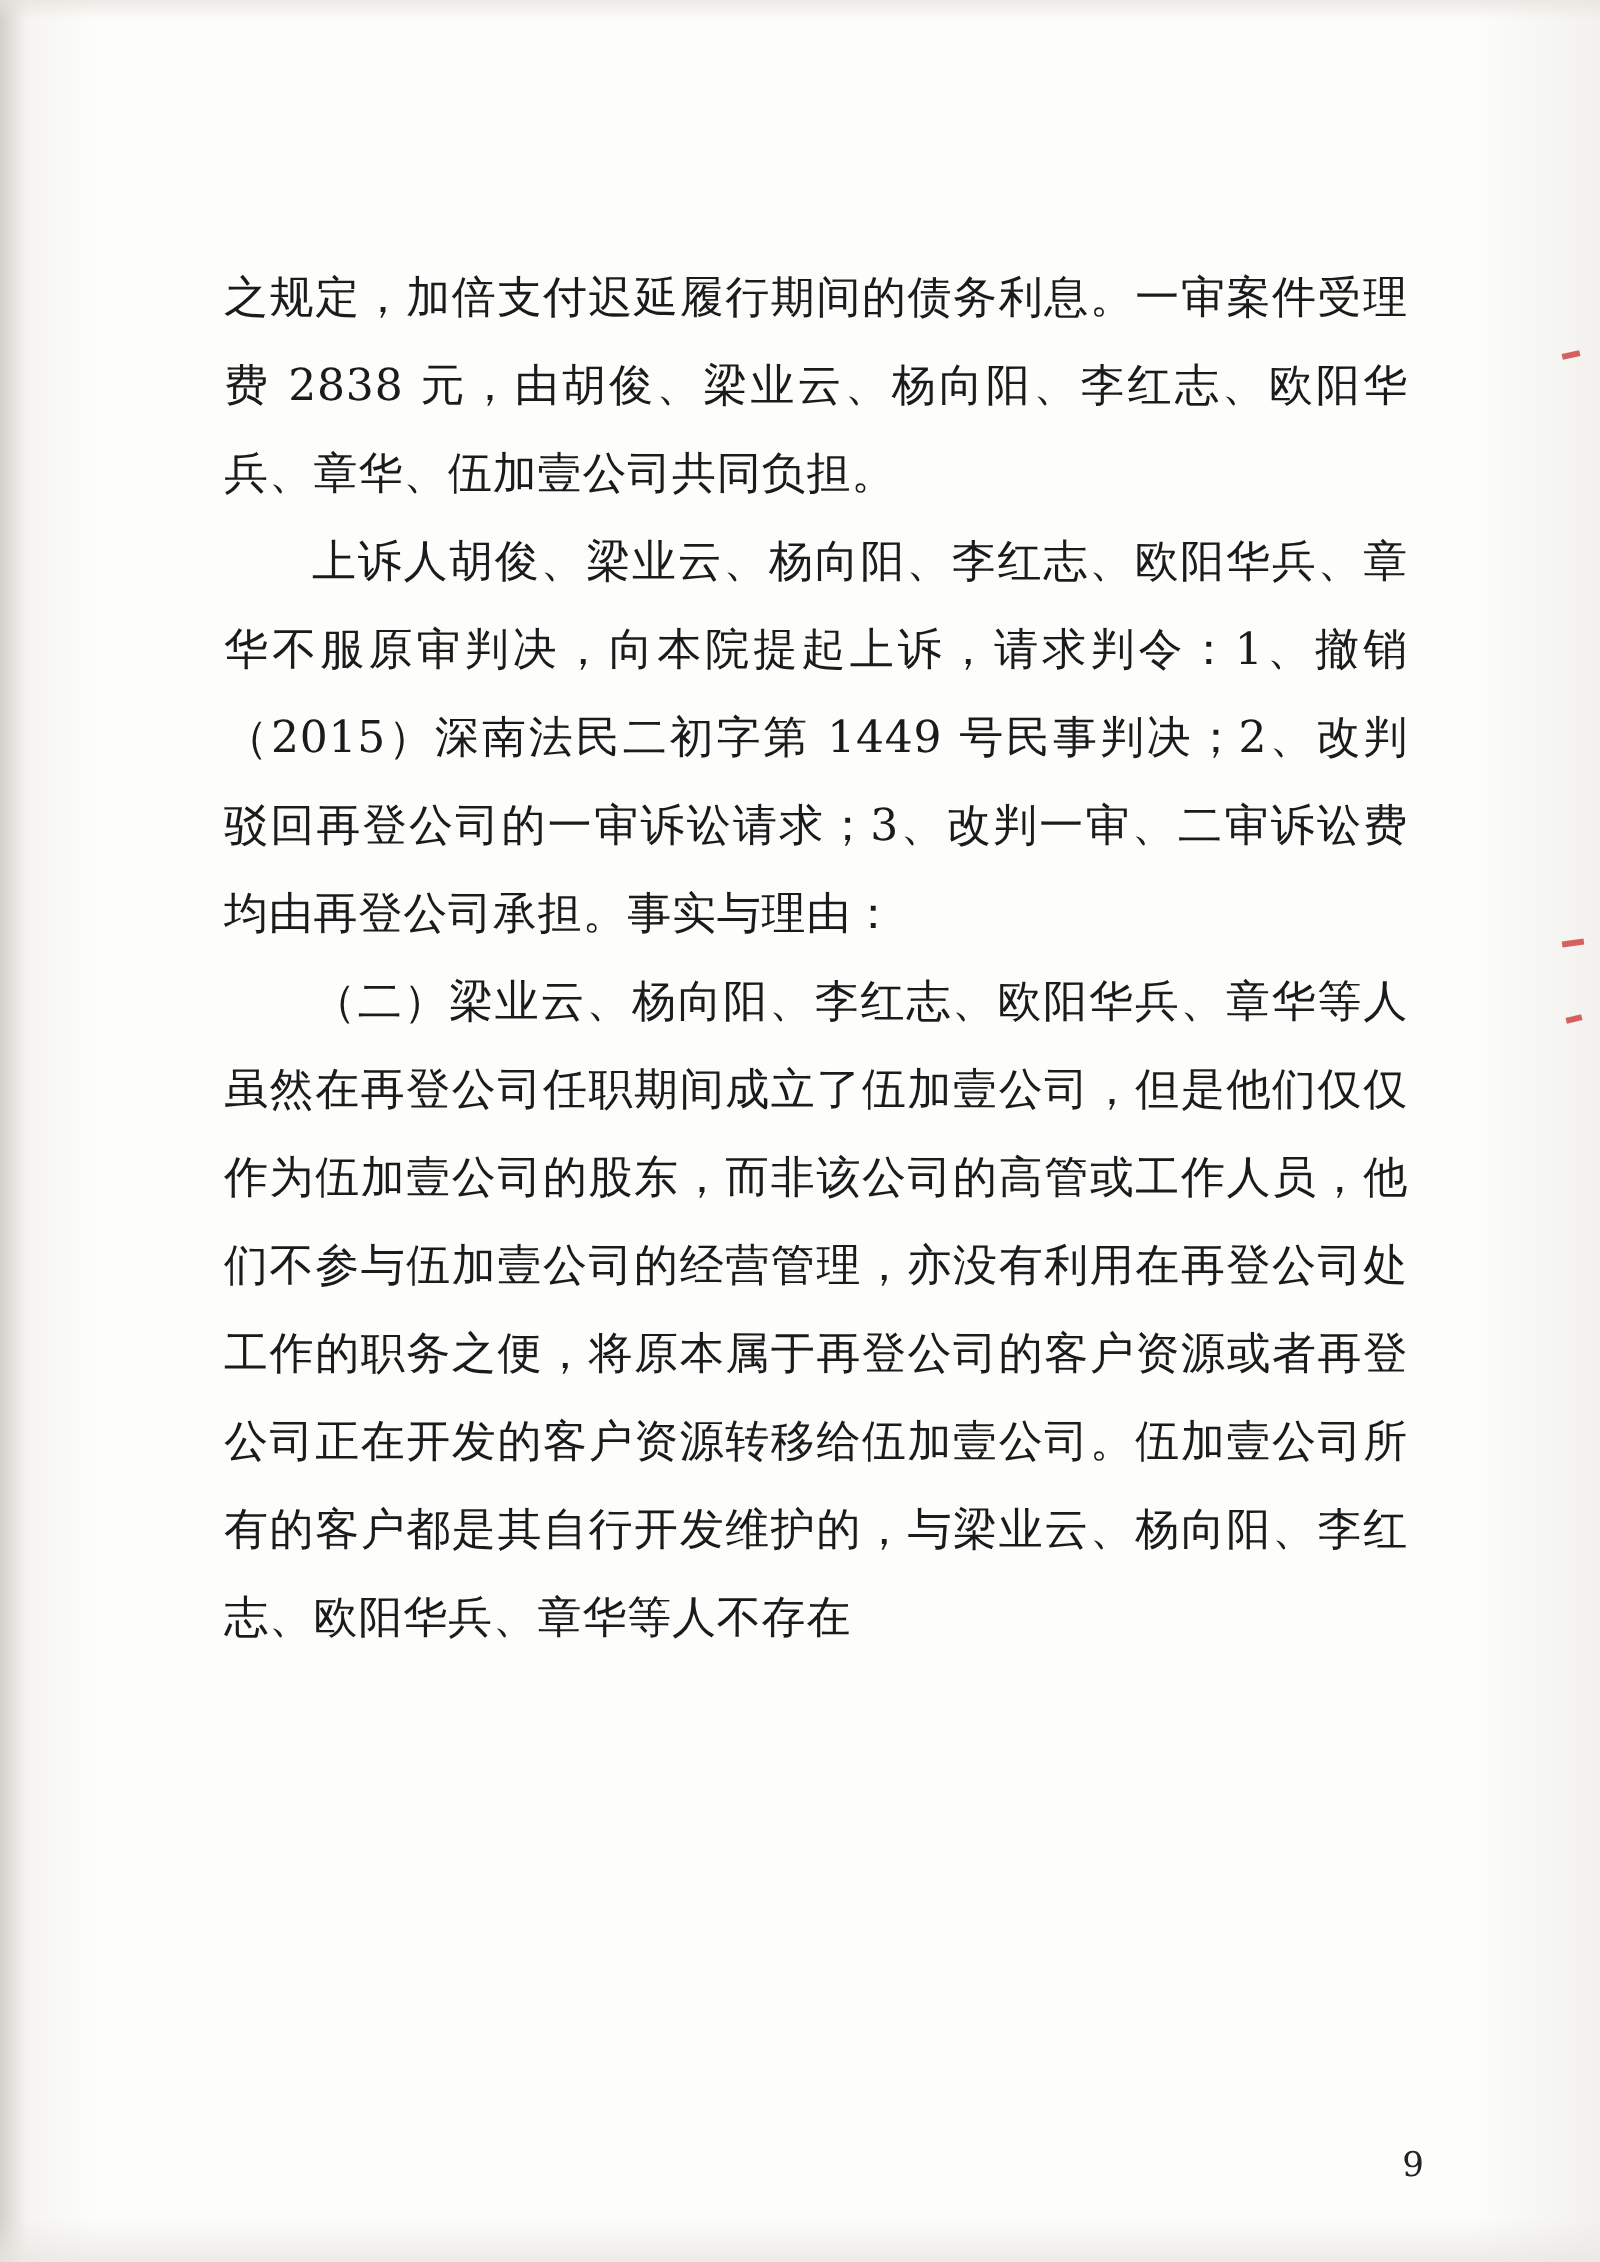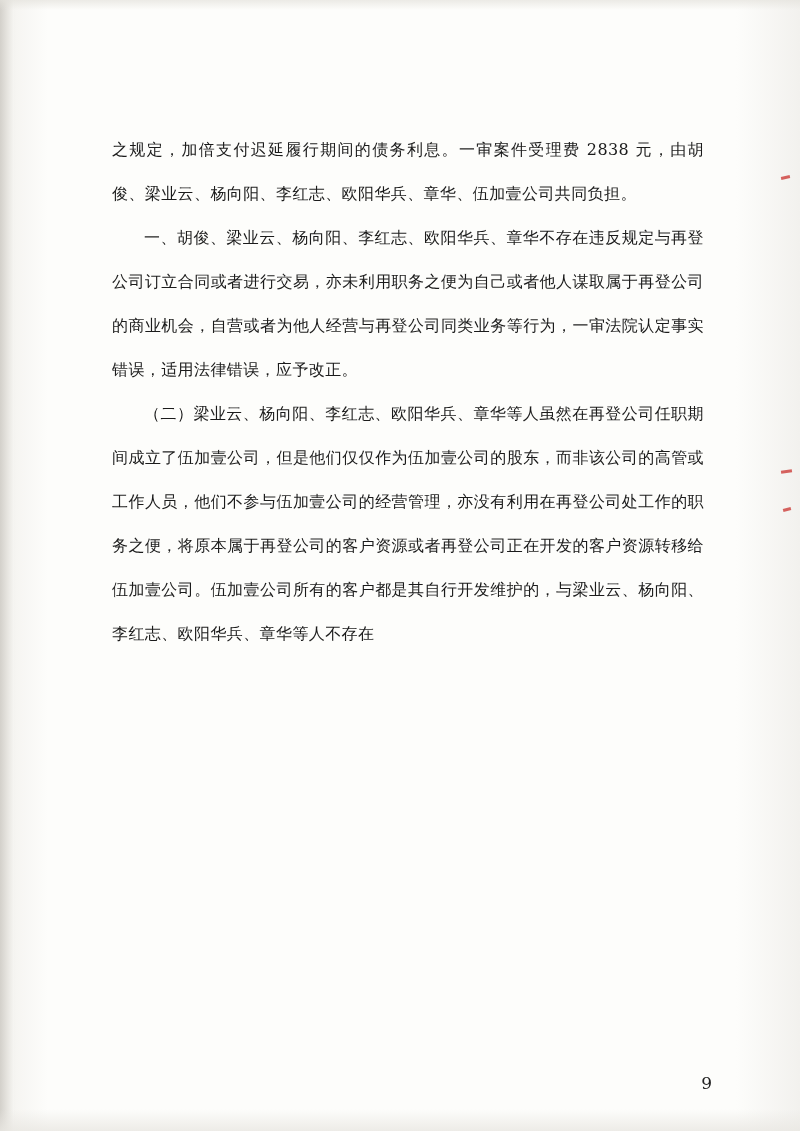--- a/index.html
+++ b/index.html
@@ -56,21 +56,21 @@
   }
   .mark-1 { right: 10px; top: 176px; width: 9px; height: 3px; transform: rotate(-12deg); }
   .mark-2 { right: 8px;  top: 470px; width: 11px; height: 3px; transform: rotate(-8deg); }
   .mark-3 { right: 9px;  top: 508px; width: 8px;  height: 3px; transform: rotate(-14deg); }
 
   .body-text {
     position: absolute;
     left: 112px;
     top: 128px;
     width: 592px;
-    font-size: 16px;
+    font-size: 22px;
     line-height: 44px;
     color: #1b1b1b;
     text-align: justify;
     text-justify: inter-ideograph;
     letter-spacing: 0.4px;
   }
   .body-text p {
     margin: 0 0 0 0;
     text-indent: 2em;
   }
@@ -94,18 +94,18 @@
   <div class="edge-left"></div>
   <div class="edge-top"></div>
   <div class="edge-bottom"></div>
 
   <div class="mark mark-1"></div>
   <div class="mark mark-2"></div>
   <div class="mark mark-3"></div>
 
   <div class="body-text">
     <p class="noindent">之规定，加倍支付迟延履行期间的债务利息。一审案件受理费 2838 元，由胡俊、梁业云、杨向阳、李红志、欧阳华兵、章华、伍加壹公司共同负担。</p>
-    <p>一、胡俊、梁业云、杨向阳、李红志、欧阳华兵、章华不存在违反规定与再登公司订立合同或者进行交易，亦未利用职务之便为自己或者他人谋取属于再登公司的商业机会，自营或者为他人经营与再登公司同类业务等行为，一审法院认定事实错误，适用法律错误，应予改正。</p>
+    <p>上诉人胡俊、梁业云、杨向阳、李红志、欧阳华兵、章华不服原审判决，向本院提起上诉，请求判令：1、撤销（2015）深南法民二初字第 1449 号民事判决；2、改判驳回再登公司的一审诉讼请求；3、改判一审、二审诉讼费均由再登公司承担。事实与理由：</p>
     <p>（二）梁业云、杨向阳、李红志、欧阳华兵、章华等人虽然在再登公司任职期间成立了伍加壹公司，但是他们仅仅作为伍加壹公司的股东，而非该公司的高管或工作人员，他们不参与伍加壹公司的经营管理，亦没有利用在再登公司处工作的职务之便，将原本属于再登公司的客户资源或者再登公司正在开发的客户资源转移给伍加壹公司。伍加壹公司所有的客户都是其自行开发维护的，与梁业云、杨向阳、李红志、欧阳华兵、章华等人不存在</p>
   </div>
 
   <div class="page-number">9</div>
 </div>
 
 </body></html>

